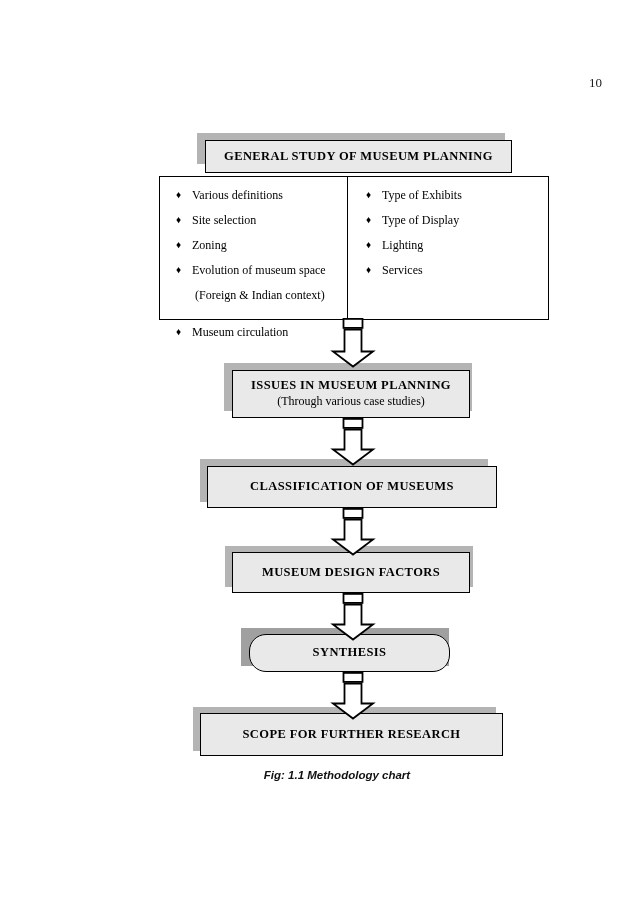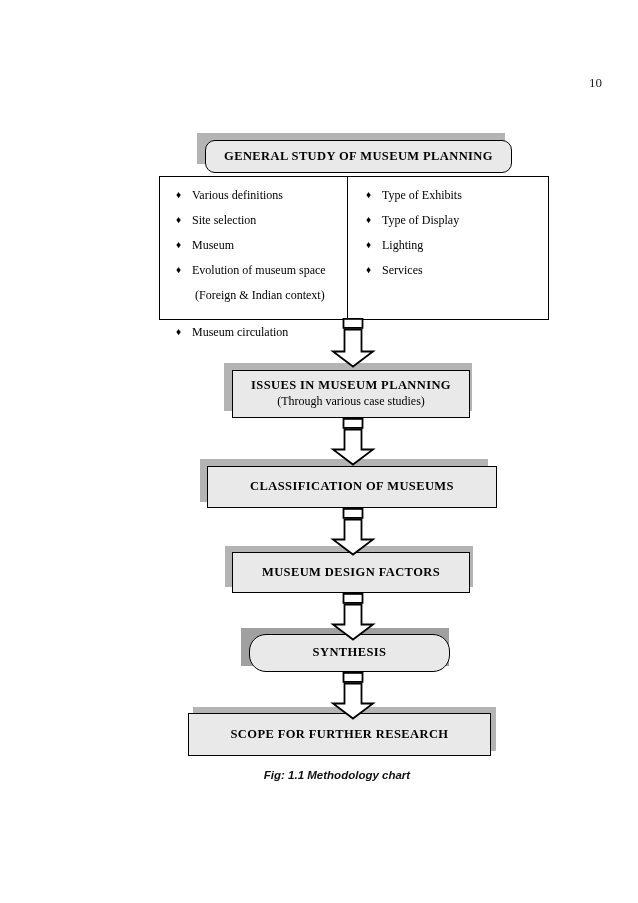--- a/index.html
+++ b/index.html
@@ -132,41 +132,41 @@
   }
 </style>
 </head>
 <body>
 
 <div id="page">
 
   <div class="page-number">10</div>
 
   <div class="shadow-plate" style="left:197px; top:133px; width:308px; height:31px;"></div>
-  <div class="shadow-box" style="left:205px; top:140px; width:307px; height:33px; z-index:2;border-radius:10px;">
+  <div class="shadow-box" style="left:205px; top:140px; width:307px; height:33px; z-index:2;">
     <div class="box-label">GENERAL STUDY OF MUSEUM PLANNING</div>
   </div>
 
   <div class="bullet-panel" style="left:159px; top:176px; width:390px; height:144px;">
 
     <div class="bullet-col left">
 
       <div class="bullet-row">
         <span class="bullet-glyph">♦</span>
         <span class="bullet-text">Various definitions</span>
       </div>
 
       <div class="bullet-row">
         <span class="bullet-glyph">♦</span>
         <span class="bullet-text">Site selection</span>
       </div>
 
       <div class="bullet-row">
         <span class="bullet-glyph">♦</span>
-        <span class="bullet-text">Museum</span>
+        <span class="bullet-text">Zoning</span>
       </div>
 
       <div class="bullet-row">
         <span class="bullet-glyph">♦</span>
         <span class="bullet-text">Evolution of museum space</span>
       </div>
 
       <div class="bullet-cont">(Foreign &amp; Indian context)</div>
 
       <div class="bullet-row">
@@ -251,19 +251,19 @@
   </div>
 
   <div class="arrow" style="left:326px; top:672px;">
     <svg width="54" height="48" viewBox="0 0 54 48">
       <rect x="17.5" y="0.9" width="19" height="9" fill="#ffffff" stroke="#000000" stroke-width="1.8"></rect>
       <path d="M18.5 11.5 L35.5 11.5 L35.5 31.5 L47 31.5 L27 46.5 L7 31.5 L18.5 31.5 Z" fill="#ffffff" stroke="#000000" stroke-width="1.8" stroke-linejoin="miter"></path>
     </svg>
   </div>
 
   <div class="shadow-plate" style="left:193px; top:707px; width:303px; height:44px;"></div>
-  <div class="shadow-box" style="left:188px; top:713px; width:303px; height:43px; z-index:2;">
+  <div class="shadow-box" style="left:200px; top:713px; width:303px; height:43px; z-index:2;">
     <div class="box-label">SCOPE FOR FURTHER RESEARCH</div>
   </div>
 
   <div class="caption" style="top:769px; left:0;">Fig: 1.1  Methodology chart</div>
 
 </div>
 
 </body></html>

